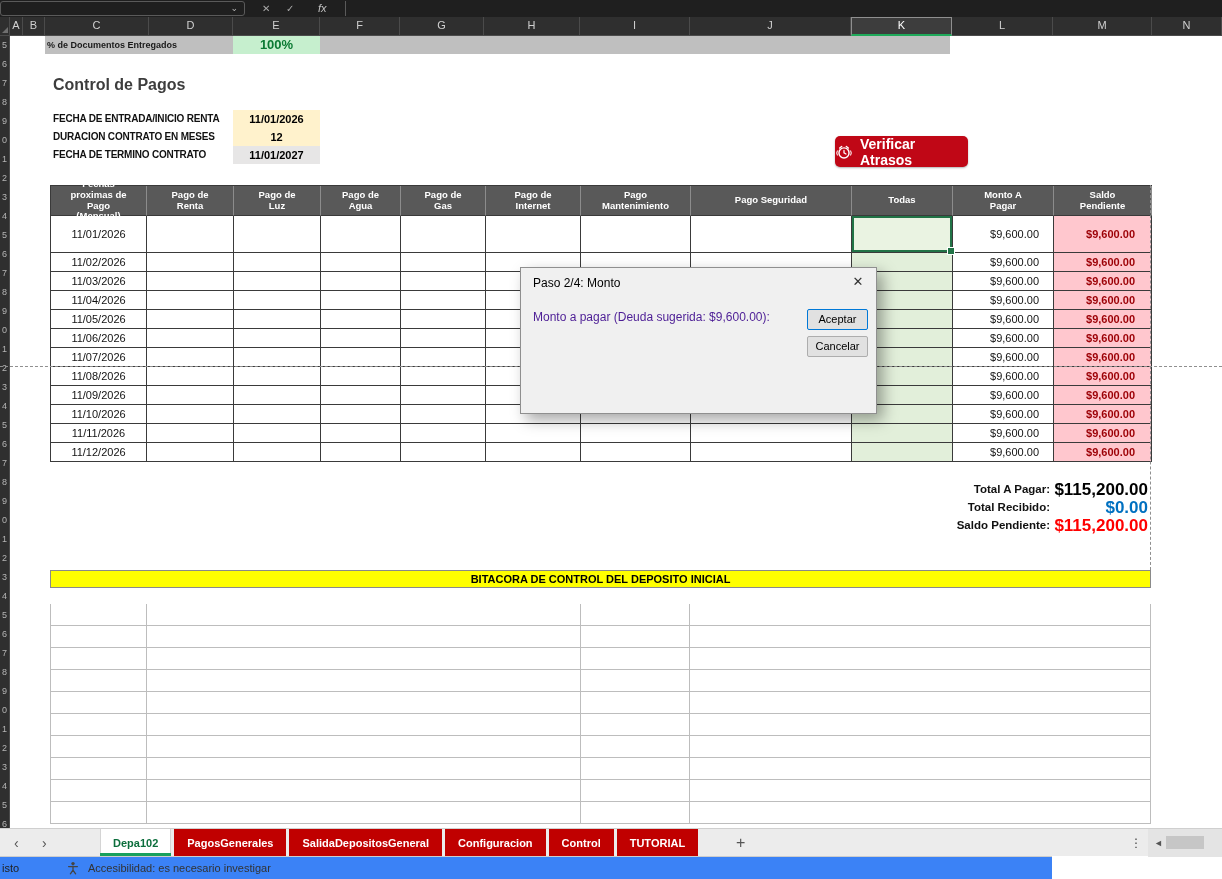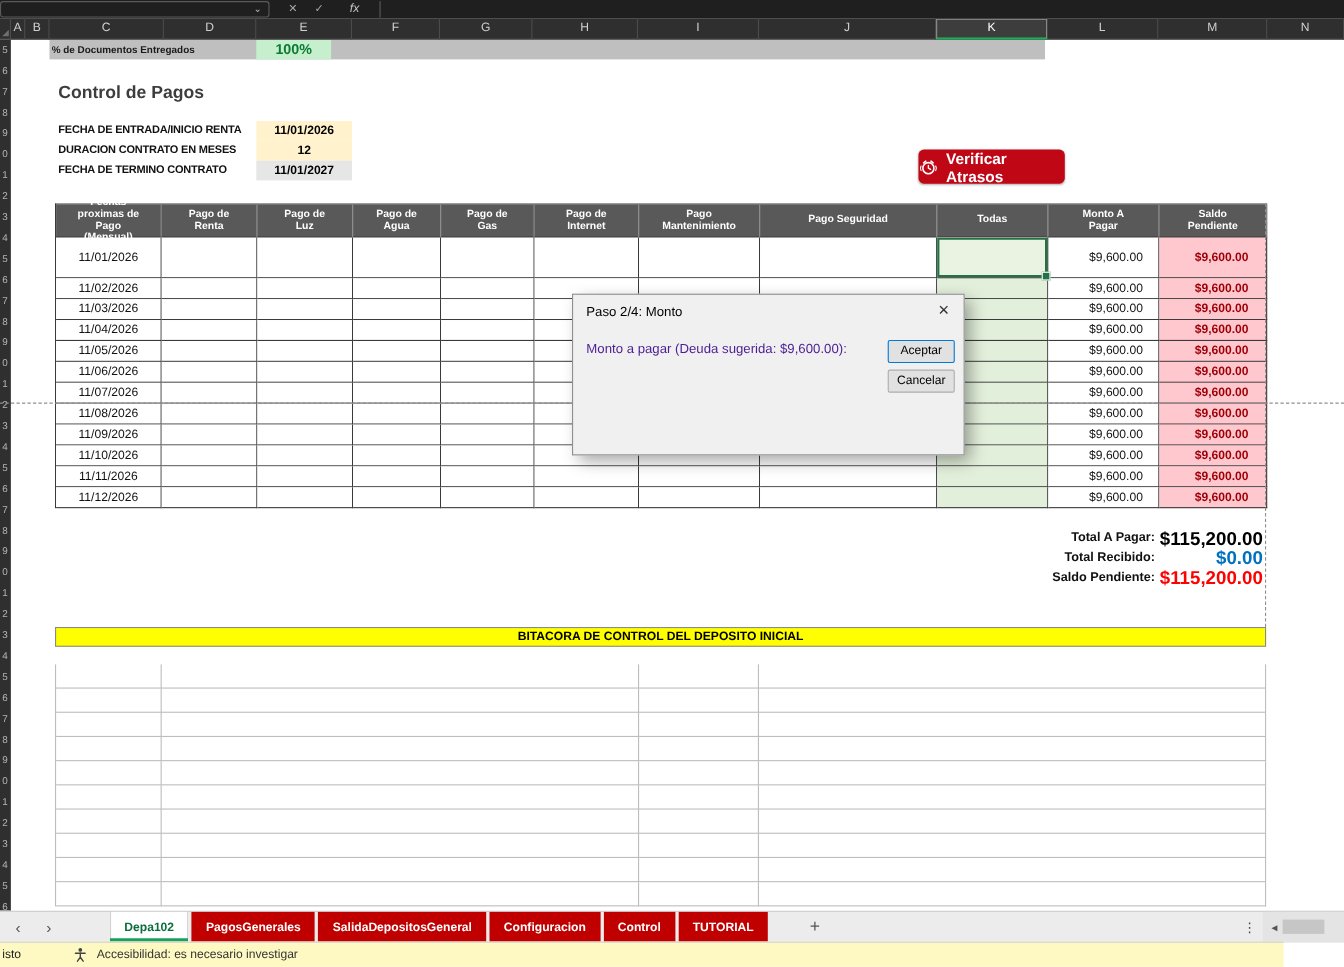--- a/index.html
+++ b/index.html
@@ -26,21 +26,21 @@
   .chM{width:99px}.chN{width:70px}
   .ch.sel { background:#3d3d3d; border:1px solid #8f8f8f; border-bottom:2px solid #1faa5a; color:#fff; line-height:15px; }
 
   
   .sheet { position:absolute; left:0; top:36px; width:1222px; height:792px; background:#fff; overflow:hidden; }
   .rowhdr { position:absolute; left:0; top:0; width:10px; height:100%; background:#2f2f2f; border-right:1px solid #4b4b4b; z-index:4; }
   .rownum { height:19px; font-size:9px; color:#b5b5b5; text-align:center; line-height:19px; overflow:hidden; }
 
   .docband { position:absolute; left:45px; top:0; width:905px; height:18px; background:#BFBFBF; }
   .doclabel { position:absolute; left:2px; top:0; width:104px; height:18px; font-size:9px; font-weight:bold; color:#1a1a1a; text-align:center; line-height:18px; white-space:nowrap; }
-  .docval { position:absolute; left:188px; top:0; width:68px; height:18px; background:#C6EFCE; color:#0b7a33; font-weight:bold; font-size:13px; text-align:center; line-height:18px; }
+  .docval { position:absolute; left:188px; top:0; width:87px; height:18px; background:#C6EFCE; color:#0b7a33; font-weight:bold; font-size:13px; text-align:center; line-height:18px; }
 
   .sheet-title { position:absolute; left:53px; top:40px; font-size:16px; font-weight:bold; color:#3d3d3d; }
 
   .f-label { position:absolute; left:53px; width:180px; font-size:10px; font-weight:bold; color:#111; line-height:18px; letter-spacing:-0.2px; white-space:nowrap; }
   .f-value { position:absolute; left:233px; width:87px; height:18px; text-align:center; font-weight:bold; font-size:11px; line-height:18px; }
   .bg-yellow { background:#FFF2CC; }
   .bg-gray { background:#E7E6E6; }
 
   .verify-btn { position:absolute; left:835px; top:100px; width:133px; height:31px; background:#C00716; border-radius:5px; display:flex; align-items:center; justify-content:center; gap:7px; color:#fff; font-size:14px; font-weight:bold; box-shadow:0 1px 2px rgba(0,0,0,.3); cursor:pointer; }
 
@@ -95,21 +95,21 @@
   .tab { display:flex; align-items:center; padding:0 13px; font-size:11px; font-weight:bold; white-space:nowrap; cursor:pointer; }
   .tab.active { background:#fff; color:#0c6e3c; box-shadow:inset 0 -3px 0 #18a05d, inset 1px 0 0 #d4d4d4, inset -1px 0 0 #d4d4d4; }
   .tab.red { background:#C00000; color:#fff; margin-left:3px;text-align:right; }
   .tab-add { margin-left:38px; align-self:center; color:#555; font-size:16px; line-height:16px; cursor:pointer; }
   .kebab { position:absolute; left:1130px; top:0; line-height:28px; color:#444; font-size:12px; cursor:pointer; }
   .hscroll { position:absolute; left:1148px; top:0; width:74px; height:28px; background:#E4E4E4; }
   .hs-arrow { position:absolute; left:6px; top:0; line-height:28px; font-size:9px; color:#555; }
   .hs-thumb { position:absolute; left:18px; top:7px; width:38px; height:13px; background:#c6c6c6; }
 
   
-  .statusbar { position:absolute; left:0; top:856px; width:1167px; height:23px; background:#fef9c3; border-top:1px solid #cdcdcd; z-index:10; }
+  .statusbar { position:absolute; left:0; top:856px; width:1052px; height:23px; background:#3b82f6; border-top:1px solid #cdcdcd; z-index:10; }
   .st-ready { position:absolute; left:2px; top:0; line-height:22px; font-size:11px; color:#222; }
   .st-icon { position:absolute; left:66px; top:4px; }
   .st-acc { position:absolute; left:88px; top:0; line-height:22px; font-size:11px; color:#333; }
 </style>
 </head>
 <body>
 
 <div class="page">
 
   <div class="topbar">

